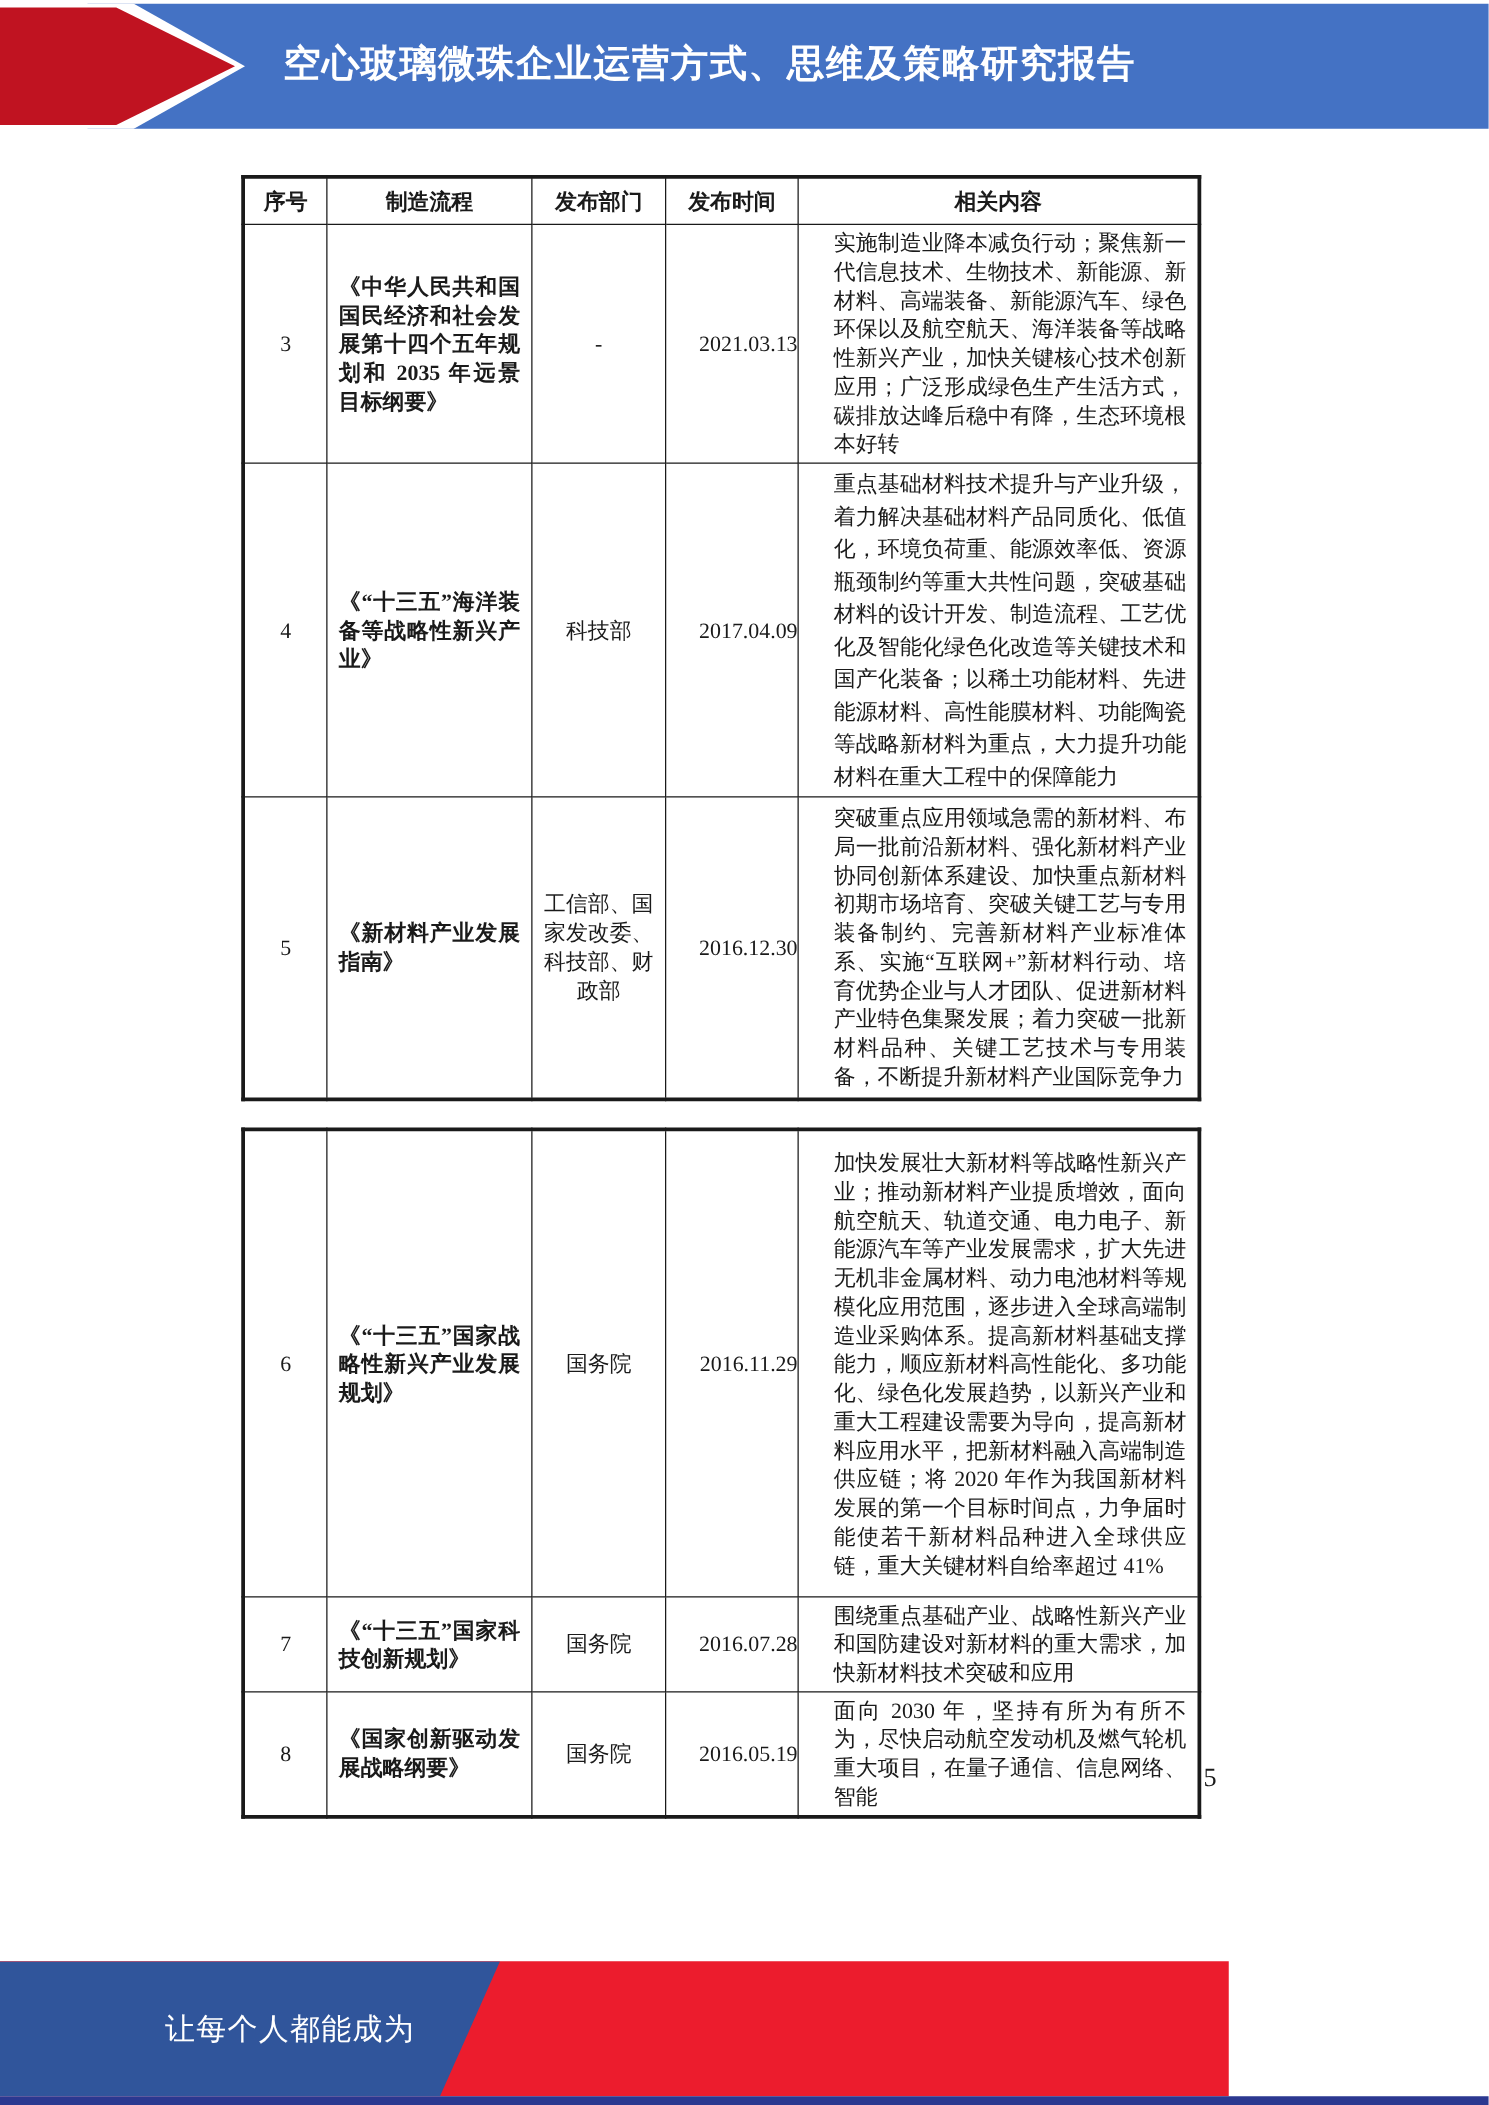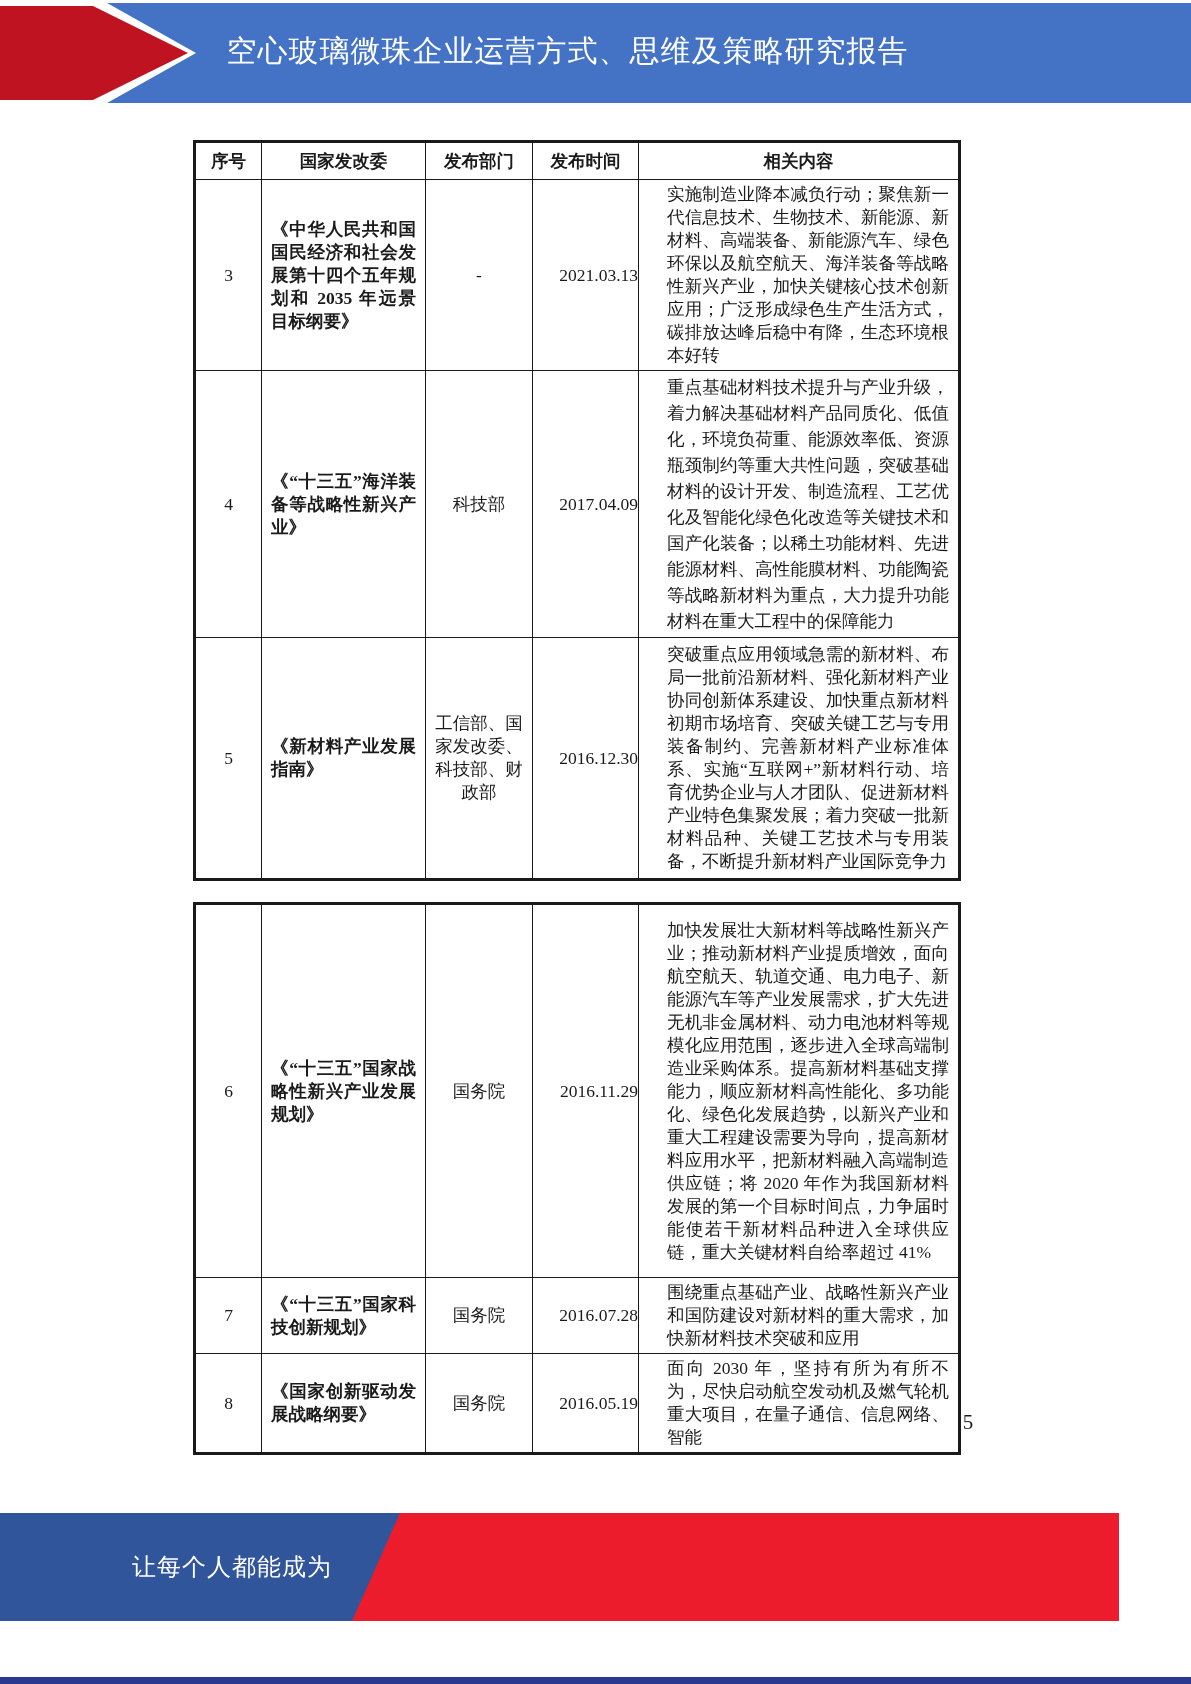--- a/index.html
+++ b/index.html
@@ -14,21 +14,21 @@
   html,body{width:1191px;height:1684px;background:#ffffff;overflow:hidden;
     font-family:"Liberation Serif","DejaVu Serif",serif;color:var(--ink);}
   .page{position:relative;width:1191px;height:1684px;background:#fff;}
 
   
   .banner{position:absolute;left:70px;top:3px;width:1121px;height:100px;
     background:var(--header_blue);}
   .banner-title{position:absolute;left:0;top:3px;width:1135px;height:96px;
     display:flex;align-items:center;justify-content:center;
     font-family:"Liberation Sans","DejaVu Sans",sans-serif;
-    font-weight:normal;font-size:30px;color:#ffffff;letter-spacing:1px;}
+    font-weight:bold;font-size:30px;color:#ffffff;letter-spacing:1px;}
   .arrow{position:absolute;left:0;top:3px;width:196px;height:100px;}
 
   
   table.policy{position:absolute;left:193px;border-collapse:collapse;
     table-layout:fixed;width:765px;background:#fff;}
   table.policy{border:3px solid var(--ink);}
   table.policy td,table.policy th{border:1.5px solid var(--ink);
     vertical-align:middle;font-size:17.5px;line-height:23px;overflow:hidden;}
   #table1{top:140px;border-radius:24px;}
   #table2{top:902px;}
@@ -40,21 +40,21 @@
   td.content{text-align:justify;padding:3px 9px 3px 28px;line-height:23.2px;}
   td.content.lh26{line-height:26px;}
   tr.r3{height:183px;} tr.r4{height:263px;} tr.r5{height:242px;}
   tr.r6{height:374px;} tr.r7{height:76px;}  tr.r8{height:71px;}
 
   
   .pageno{position:absolute;left:948px;top:1410px;width:40px;
     font-size:21px;text-align:center;}
 
   
-  .footer{position:absolute;left:0;top:1513px;width:1119px;height:108px;
+  .footer{position:absolute;left:0;top:1569px;width:983px;height:108px;
     background:var(--footer_red);}
   .footer-blue{position:absolute;left:0;top:0;width:420px;height:108px;
     background:var(--footer_blue);
     clip-path:polygon(0 0,400px 0,352px 100%,0 100%);}
   .footer-left{position:absolute;left:120px;top:0;width:212px;height:108px;
     display:flex;align-items:center;justify-content:flex-end;
     color:#fff;font-size:24px;letter-spacing:1px;}
   .footer-right{position:absolute;left:368px;top:0;width:800px;height:108px;
     display:flex;align-items:center;color:#fff;font-size:24px;letter-spacing:1px;}
   .strip{position:absolute;left:0;top:1677px;width:1191px;height:7px;
@@ -76,21 +76,21 @@
     <colgroup>
       <col style="width:67px">
         <col style="width:164px">
         <col style="width:107px">
       <col style="width:106px">
         <col style="width:321px">
     </colgroup>
     <tbody>
         <tr>
       <th class="hcell">序号</th>
-      <th class="hcell">国家发改委</th>
+      <th class="hcell">制造流程</th>
       <th class="hcell">发布部门</th>
       <th class="hcell">发布时间</th>
       <th class="hcell">相关内容</th>
     </tr>
     <tr class="r3">
       <td class="no">3</td>
       <td class="name">《中华人民共和国国民经济和社会发展第十四个五年规划和 2035 年远景目标纲要》</td>
       <td class="dept">-</td>
       <td class="date">2021.03.13</td>
       <td class="content">实施制造业降本减负行动；聚焦新一代信息技术、生物技术、新能源、新材料、高端装备、新能源汽车、绿色环保以及航空航天、海洋装备等战略性新兴产业，加快关键核心技术创新应用；广泛形成绿色生产生活方式，碳排放达峰后稳中有降，生态环境根本好转</td>

